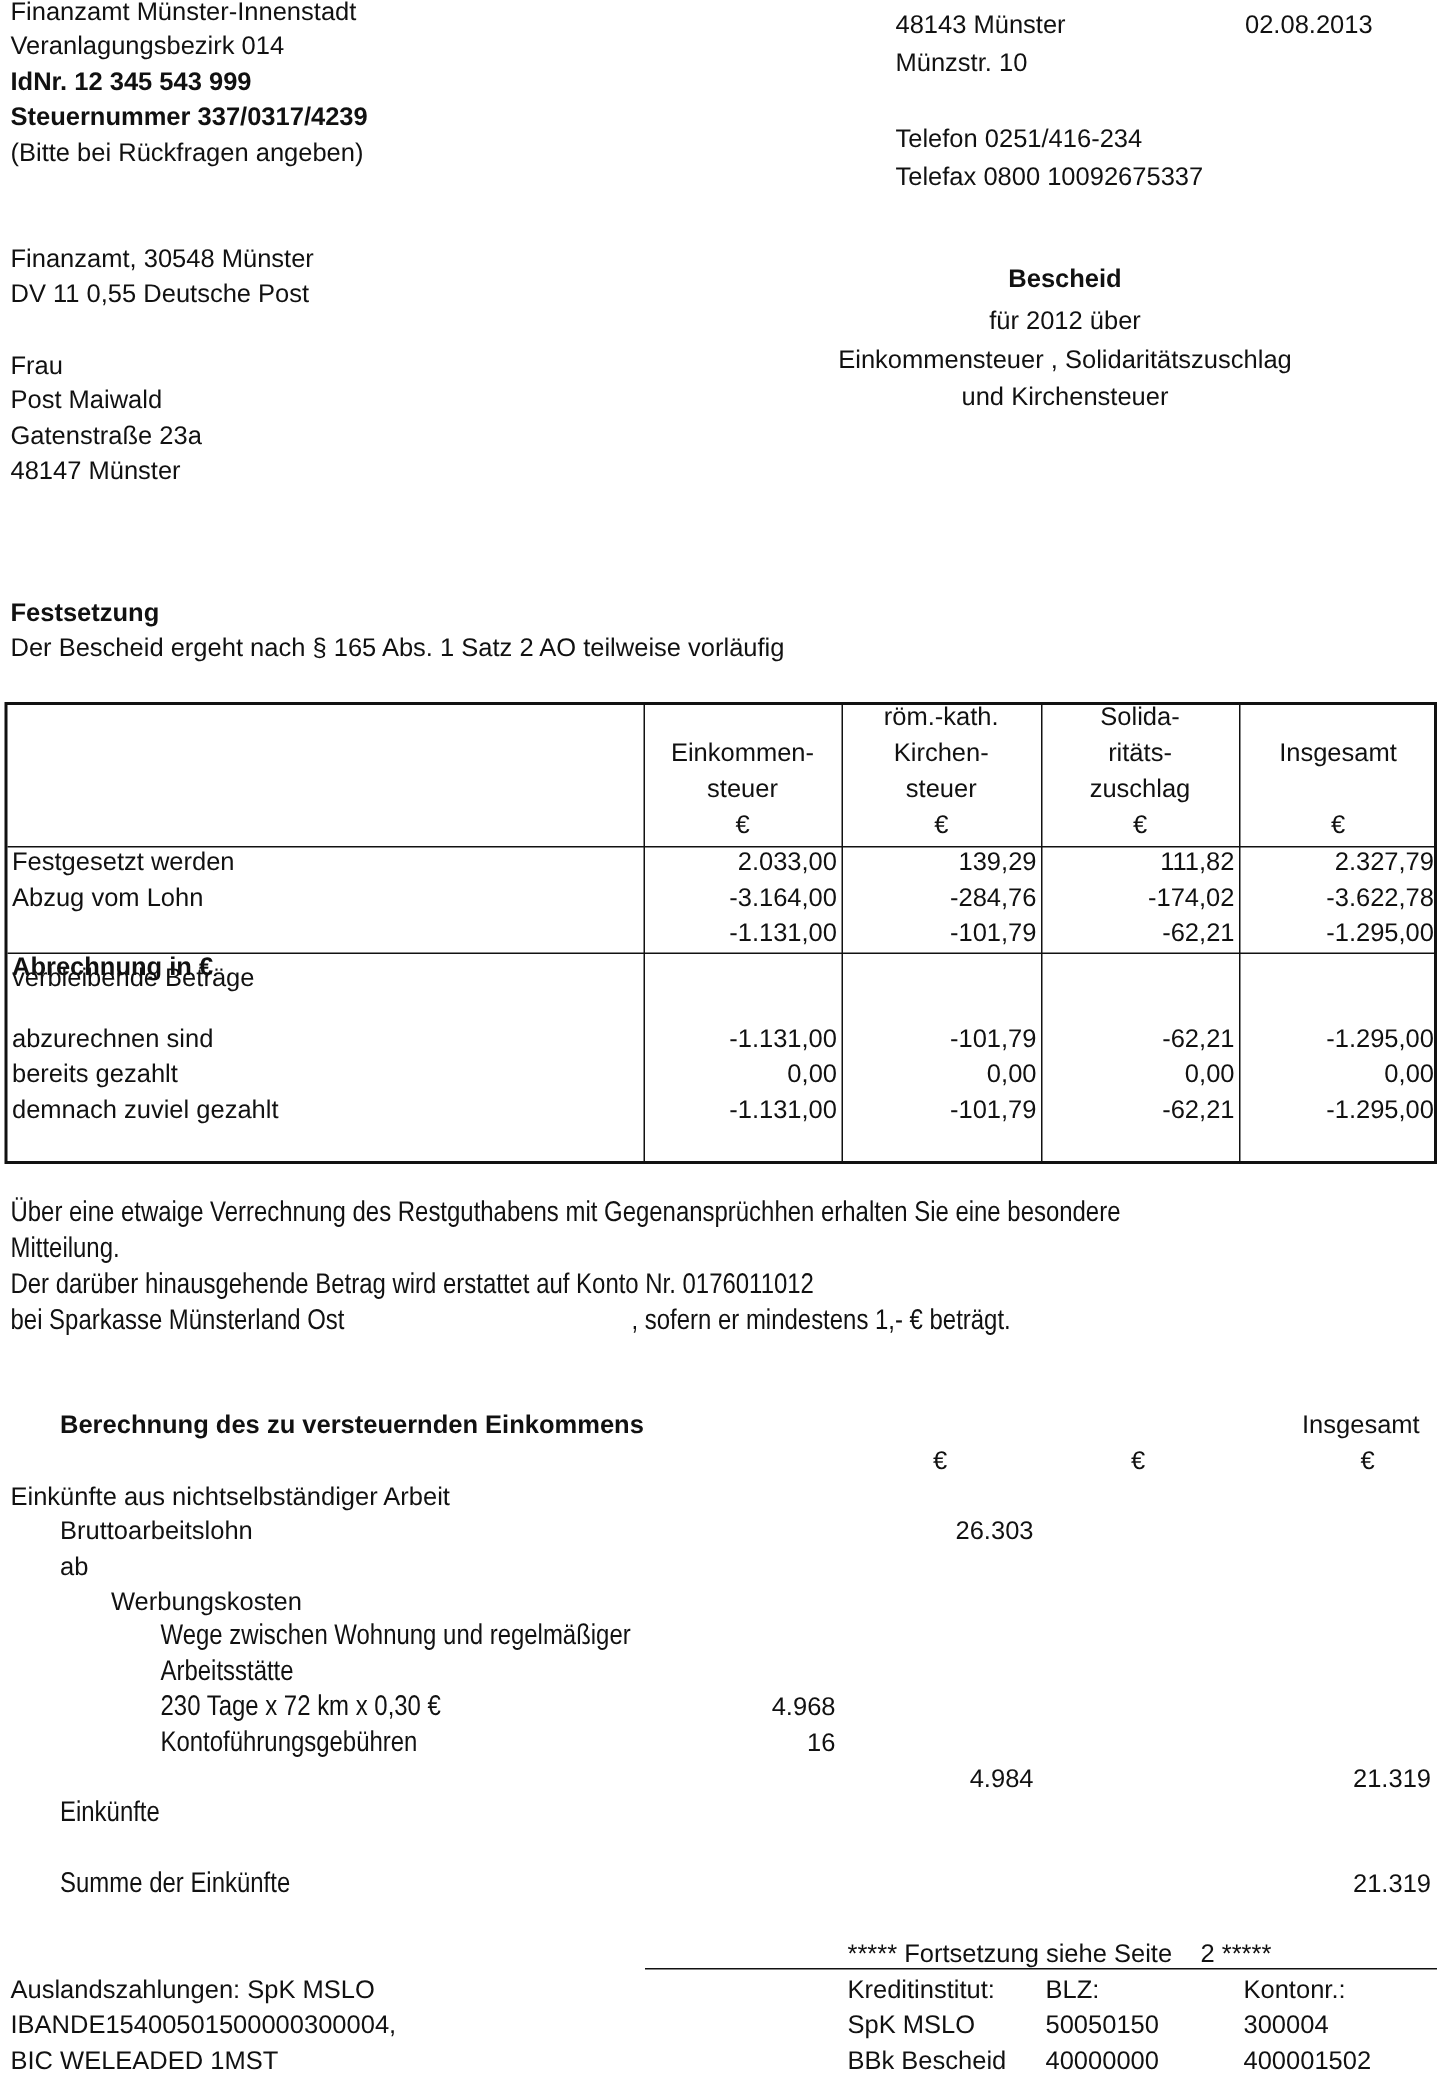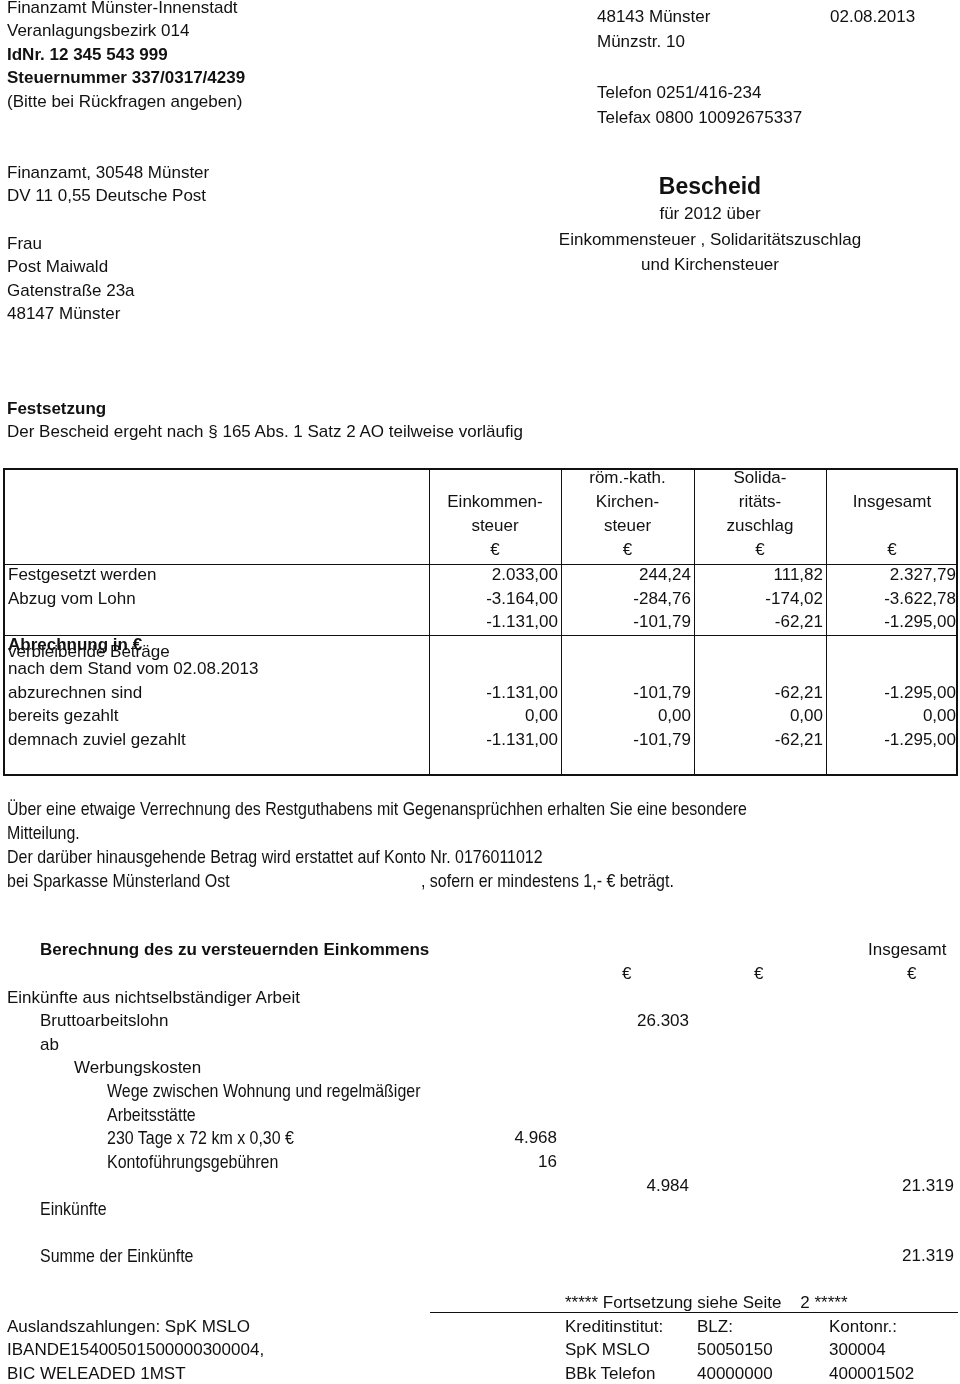--- a/index.html
+++ b/index.html
@@ -43,21 +43,21 @@
 <div>
   <div class="abs" style="left:7px;top:161px;">Finanzamt, 30548 Münster</div>
   <div class="abs" style="left:7px;top:184px;">DV 11 0,55 Deutsche Post</div>
   <div class="abs" style="left:7px;top:232px;">Frau</div>
   <div class="abs" style="left:7px;top:255px;">Post Maiwald</div>
   <div class="abs" style="left:7px;top:279px;">Gatenstraße 23a</div>
   <div class="abs" style="left:7px;top:302px;">48147 Münster</div>
 </div>
 
 <div>
-  <div class="abs b c" style="left:560px;width:300px;top:172px;font-size:23px;line-height:28px;">Bescheid</div>
+  <div class="abs b c" style="left:560px;width:300px;top:172px;font-size:17px;line-height:28px;">Bescheid</div>
   <div class="abs c" style="left:560px;width:300px;top:202px;">für 2012 über</div>
   <div class="abs c" style="left:500px;width:420px;top:228px;">Einkommensteuer , Solidaritätszuschlag</div>
   <div class="abs c" style="left:560px;width:300px;top:253px;">und Kirchensteuer</div>
 </div>
 
 <div class="abs b" style="left:7px;top:397px;">Festsetzung</div>
 <div class="abs" style="left:7px;top:420px;">Der Bescheid ergeht nach § 165 Abs. 1 Satz 2 AO teilweise vorläufig</div>
 
 <div class="tbl">
   <div class="vline" style="left:424px;"></div>
@@ -86,41 +86,40 @@
     <div class="cell c" style="left:689px;width:132px;top:68px;">€</div>
   </div>
   <div>
     <div class="cell c" style="left:821px;width:132px;top:20px;">Insgesamt</div>
     <div class="cell c" style="left:821px;width:132px;top:68px;">€</div>
   </div>
 
   <div>
     <div class="cell" style="left:3px;top:93px;">Festgesetzt werden</div>
     <div class="cell r" style="left:424px;width:129px;top:93px;">2.033,00</div>
-    <div class="cell r" style="left:556px;width:130px;top:93px;">244,24</div>
+    <div class="cell r" style="left:556px;width:130px;top:93px;">139,29</div>
     <div class="cell r" style="left:689px;width:129px;top:93px;">111,82</div>
     <div class="cell r" style="left:821px;width:130px;top:93px;">2.327,79</div>
   </div>
   <div>
     <div class="cell" style="left:3px;top:117px;">Abzug vom Lohn</div>
     <div class="cell r" style="left:424px;width:129px;top:117px;">-3.164,00</div>
     <div class="cell r" style="left:556px;width:130px;top:117px;">-284,76</div>
     <div class="cell r" style="left:689px;width:129px;top:117px;">-174,02</div>
     <div class="cell r" style="left:821px;width:130px;top:117px;">-3.622,78</div>
   </div>
   <div>
     <div class="cell" style="left:3px;top:140px;margin-top:30px;">verbleibende Beträge</div>
     <div class="cell r" style="left:424px;width:129px;top:140px;">-1.131,00</div>
     <div class="cell r" style="left:556px;width:130px;top:140px;">-101,79</div>
     <div class="cell r" style="left:689px;width:129px;top:140px;">-62,21</div>
     <div class="cell r" style="left:821px;width:130px;top:140px;">-1.295,00</div>
   </div>
 
   <div class="cell b" style="left:3px;top:163px;">Abrechnung in €</div>
-  <div class="cell" style="left:3px;top:187px;">nach dem Stand vom 02.08.2013</div>
 
   <div>
     <div class="cell" style="left:3px;top:211px;">abzurechnen sind</div>
     <div class="cell r" style="left:424px;width:129px;top:211px;">-1.131,00</div>
     <div class="cell r" style="left:556px;width:130px;top:211px;">-101,79</div>
     <div class="cell r" style="left:689px;width:129px;top:211px;">-62,21</div>
     <div class="cell r" style="left:821px;width:130px;top:211px;">-1.295,00</div>
   </div>
   <div>
     <div class="cell" style="left:3px;top:234px;">bereits gezahlt</div>
@@ -185,17 +184,17 @@
   <div class="abs" style="left:565px;top:1315px;">Kreditinstitut:</div>
   <div class="abs" style="left:697px;top:1315px;">BLZ:</div>
   <div class="abs" style="left:829px;top:1315px;">Kontonr.:</div>
 
   <div>
     <div class="abs" style="left:565px;top:1338px;">SpK MSLO</div>
     <div class="abs" style="left:697px;top:1338px;">50050150</div>
     <div class="abs" style="left:829px;top:1338px;">300004</div>
   </div>
   <div>
-    <div class="abs" style="left:565px;top:1362px;">BBk Telefon</div>
+    <div class="abs" style="left:565px;top:1362px;">BBk Bescheid</div>
     <div class="abs" style="left:697px;top:1362px;">40000000</div>
     <div class="abs" style="left:829px;top:1362px;text-align:right;">400001502</div>
   </div>
 </div>
 
 </body></html>

